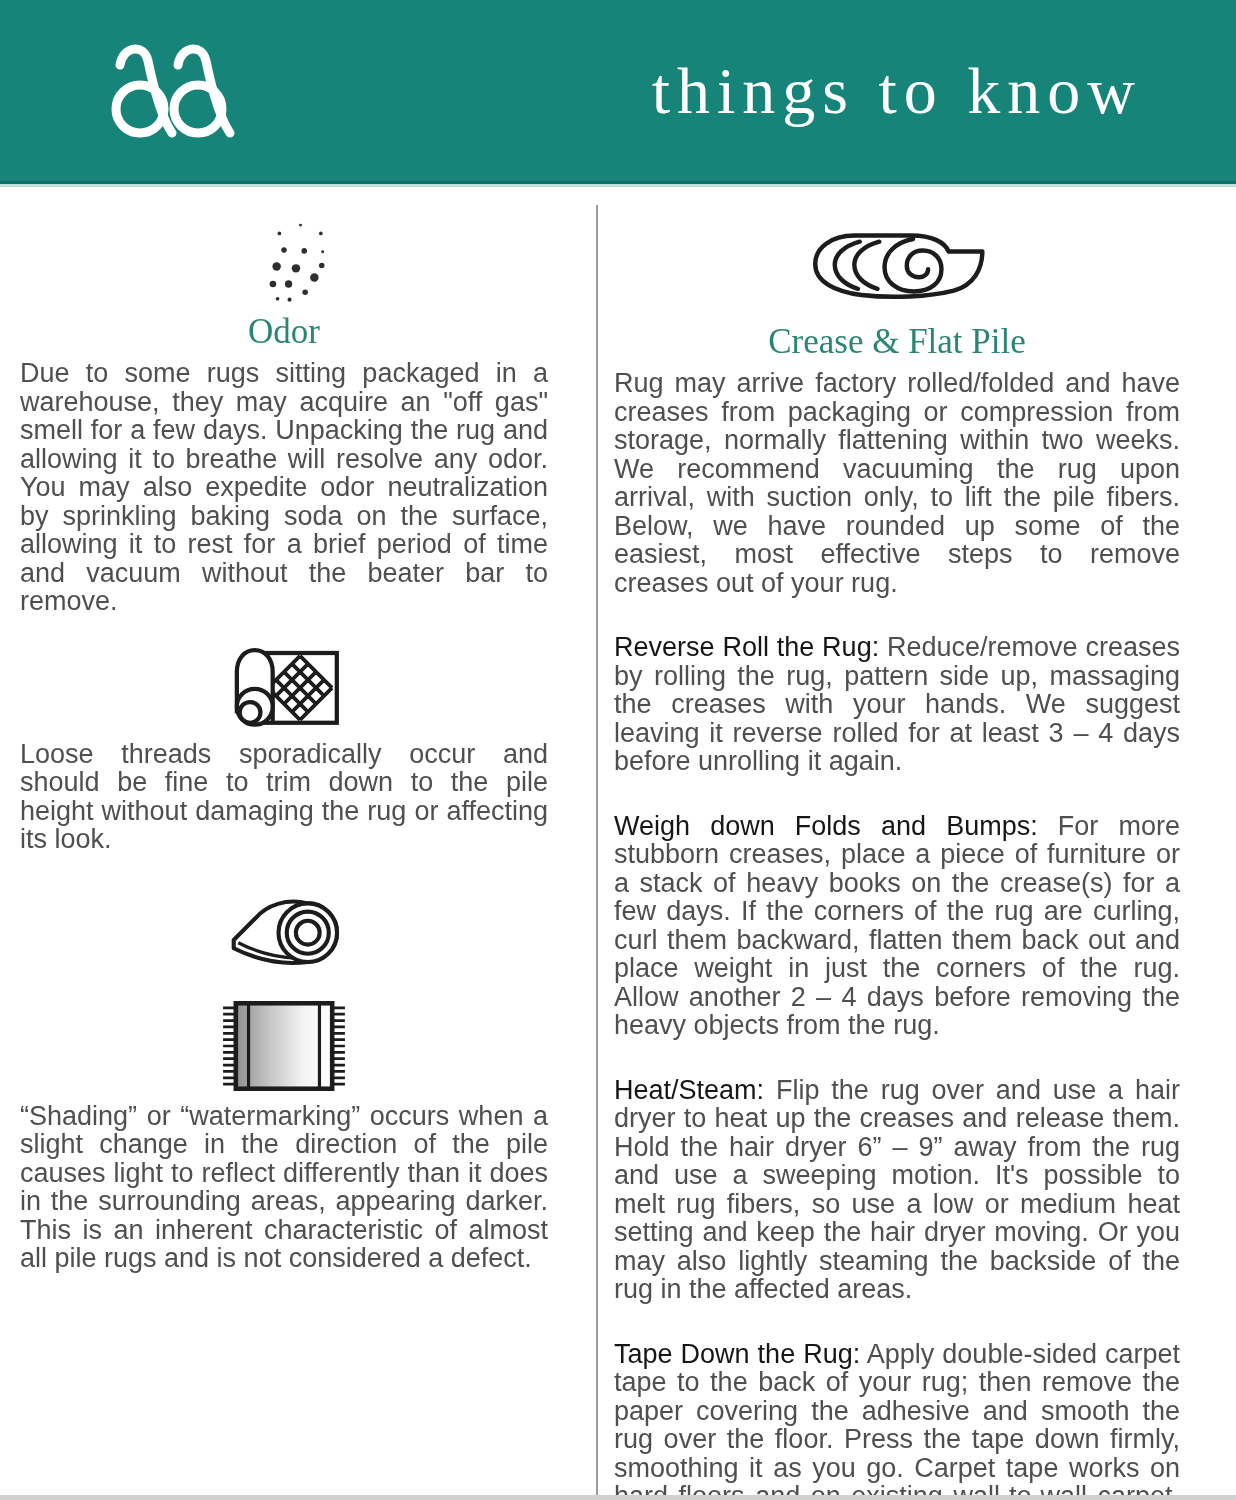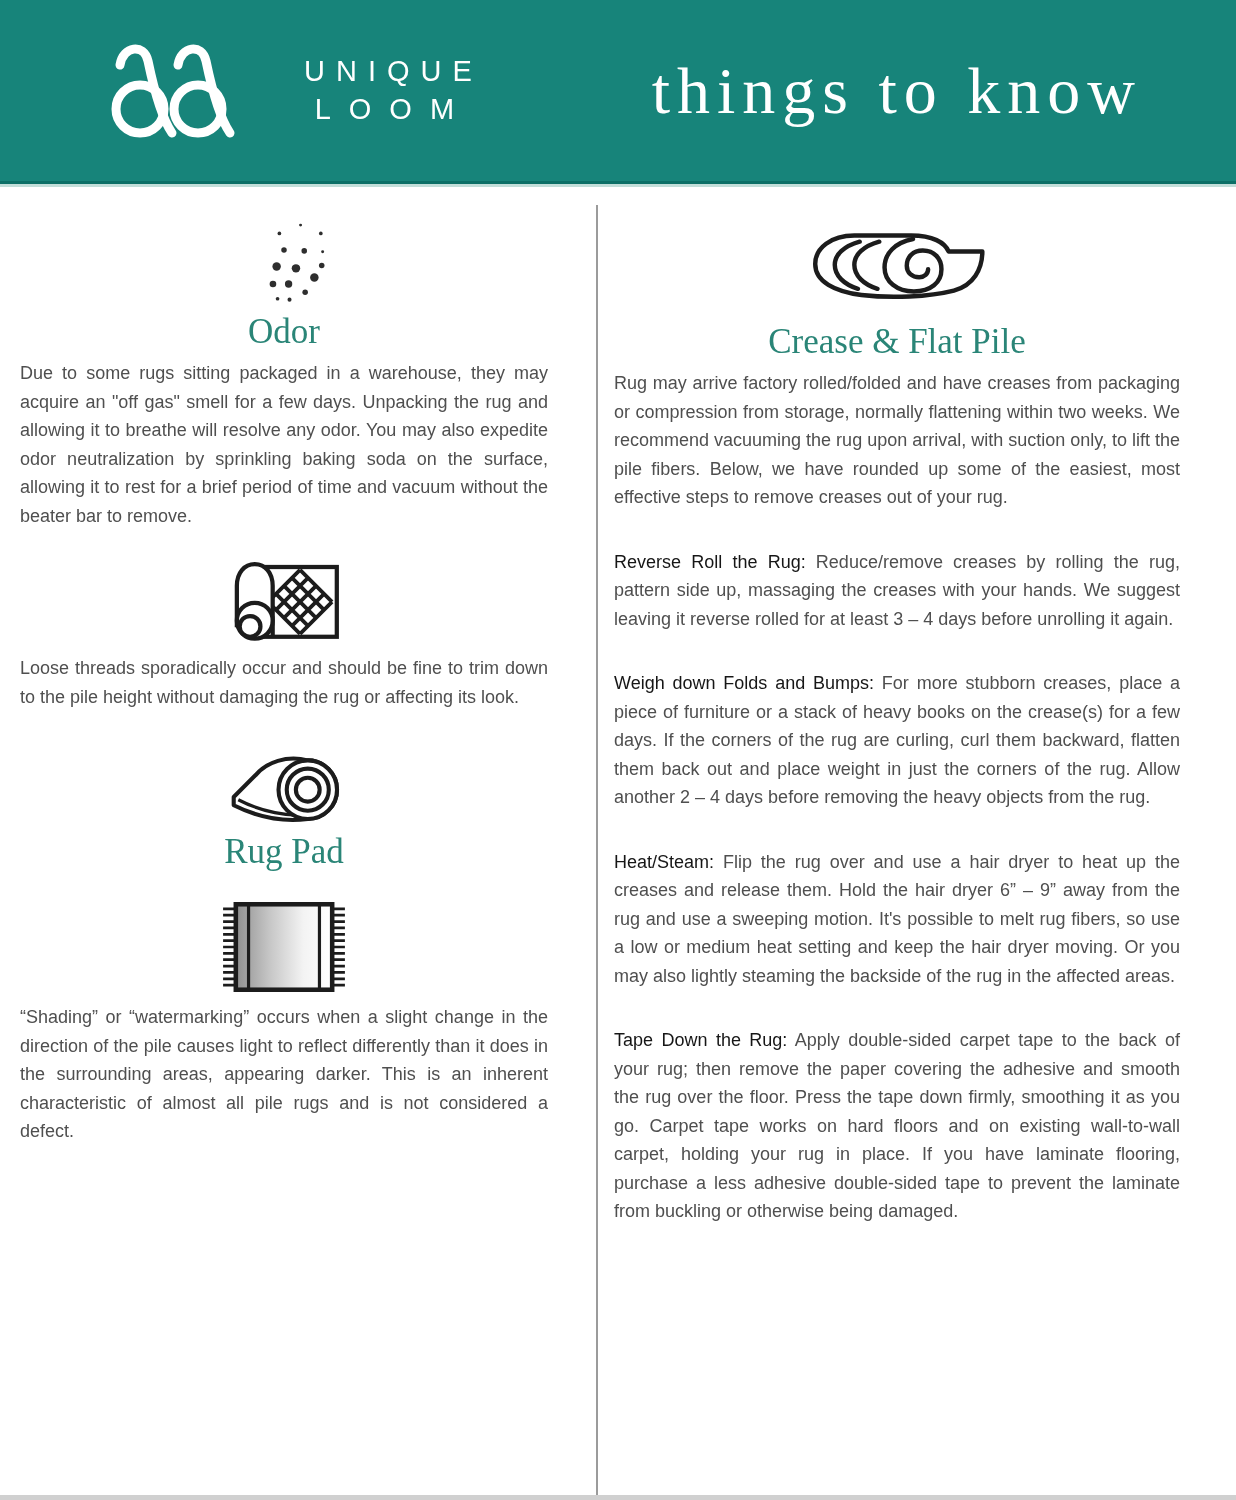--- a/index.html
+++ b/index.html
@@ -38,21 +38,21 @@
   .ic-odor   { margin:14px auto 4px; }
   .ic-lt     { margin:18px auto 2px; }
   .ic-rp     { margin:22px auto 0px; }
   .ic-sh     { margin:24px auto 6px; }
   .ic-crease { margin:22px auto 18px; }
   .sec-h {
     font-family:"Liberation Serif", serif; font-size:35px; line-height:1.2;
     color:#2a8577; text-align:center; margin:2px 0 6px; font-weight:400;
   }
   .body-p {
-    font-size:18px; line-height:28.5px; color:#4f4f4f;
+    font-size:27px; line-height:28.5px; color:#4f4f4f;
     text-align:justify; margin:0;
   }
   .step { margin-top:36px; }
   .step-label { font-weight:400; color:#161616; }
   .bottom-strip {
     position:absolute; left:0; bottom:0; width:100%; height:5px; background:#d0d0d0;
   }
 </style>
 </head>
 <body>
@@ -62,24 +62,20 @@
   <div class="header">
     <div class="logo-wrap">
       <svg class="logo-svg" width="178" height="104" viewBox="0 0 178 104">
         <g fill="none" stroke="#ffffff" stroke-width="9" stroke-linecap="round">
           <path d="M12 26 C15 7 36 4 40 22 C45 46 53 78 64 94"></path>
           <circle cx="32" cy="70" r="24"></circle>
           <path d="M70 26 C73 7 94 4 98 22 C103 46 111 78 122 94"></path>
           <circle cx="90" cy="70" r="24"></circle>
         </g>
       </svg>
-      <div class="brand-text">
-        <div class="brand-l1">UNIQUE</div>
-        <div class="brand-l2">LOOM</div>
-      </div>
     </div>
     <div class="page-title">things to know</div>
   </div>
   <div class="header-accent"></div>
 
   <div class="main">
 
     <div class="col-left">
 
       <div class="section">
@@ -120,21 +116,20 @@
       </div>
 
       <div class="section">
         <svg class="icon ic-rp" width="140" height="96" viewBox="0 0 150 105">
           <path d="M101 30 C78 24 56 32 44 46 L20 70 L20 79 C50 94 78 97 101 94 A32 32 0 0 0 101 30 Z" fill="#ffffff" stroke="#1c1c1c" stroke-width="4.5" stroke-linejoin="round"></path>
           <path d="M25 73 C52 87 80 91 99 90" fill="none" stroke="#1c1c1c" stroke-width="3.5"></path>
           <circle cx="101" cy="62" r="32" fill="#ffffff" stroke="#1c1c1c" stroke-width="4.5"></circle>
           <circle cx="101" cy="62" r="23" fill="none" stroke="#1c1c1c" stroke-width="4.5"></circle>
           <circle cx="101" cy="62" r="13" fill="none" stroke="#1c1c1c" stroke-width="4.5"></circle>
         </svg>
-        <div class="sec-h">Rug Pad</div>
       </div>
 
       <div class="section">
         <svg class="icon ic-sh" width="150" height="100" viewBox="0 0 150 110">
           <defs>
             <linearGradient id="shgrad" x1="0" y1="0" x2="1" y2="0">
               <stop offset="0" stop-color="#8f8f8f"></stop>
               <stop offset="0.35" stop-color="#c6c6c6"></stop>
               <stop offset="0.7" stop-color="#f3f3f3"></stop>
               <stop offset="1" stop-color="#ffffff"></stop>

